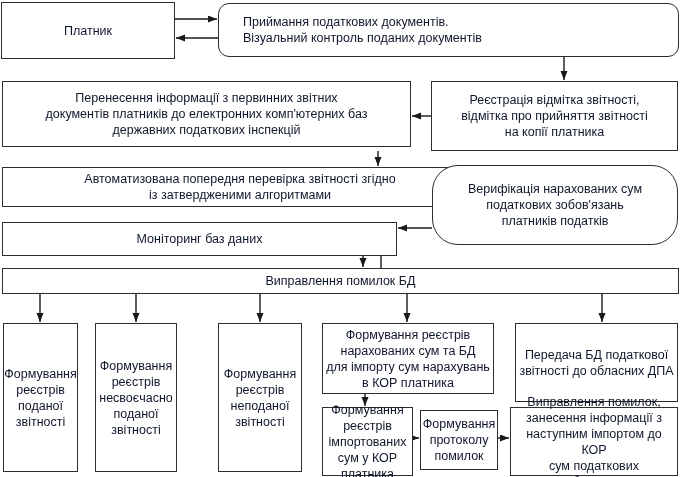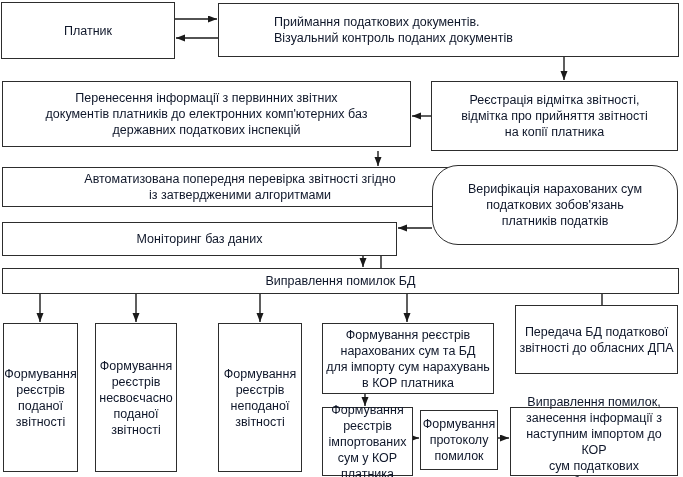--- a/index.html
+++ b/index.html
@@ -25,36 +25,37 @@
     justify-content:center;
     text-align:center;
     font-size:12.5px;
     line-height:1.28;
     white-space:pre-line;
     padding:2px 3px;
   }
   .box.align-left{
     justify-content:flex-start;
     text-align:left;
-    padding-left:55px;
+    padding-left:24px;
+    border-radius:11px;
   }
   
   .b-payer        {left:1px;  top:2px;   width:174px; height:57px;}
   .b-acceptance   {left:218px;top:3px;   width:461px; height:54px;}
   .b-transfer     {left:2px;  top:81px;  width:409px; height:66px;}
   .b-registration {left:431px;top:81px;  width:247px; height:70px;}
   .b-autocheck    {left:2px;  top:167px; width:476px; height:40px;}
   .b-verification {left:432px;top:165px; width:246px; height:80px;border-radius:26px;}
   .b-monitoring   {left:2px;  top:222px; width:395px; height:18px; padding:16px;}
   .b-errorfixdb   {left:2px;  top:268px; width:677px; height:25px; padding:12px;}
   .b-regsubmitted {left:3px;  top:323px; width:75px;  height:149px;}
   .b-reglate      {left:95px; top:323px; width:82px;  height:149px;}
   .b-regnotsub    {left:218px;top:323px; width:84px;  height:149px;}
   .b-regaccrued   {left:322px;top:323px; width:172px; height:71px;}
-  .b-transferdb   {left:515px;top:305px; width:163px; height:69px;}
+  .b-transferdb   {left:515px;top:323px; width:163px; height:79px;}
   .b-regimported  {left:322px;top:407px; width:91px;  height:69px;}
   .b-errprotocol  {left:420px;top:410px; width:78px;  height:60px;}
   .b-errfiximport {left:510px;top:407px; width:168px; height:69px;}
 </style>
 </head>
 <body>
 
 <div class="canvas">
 
   <svg class="arrow-layer" viewBox="0 0 683 477" xmlns="http://www.w3.org/2000/svg">

